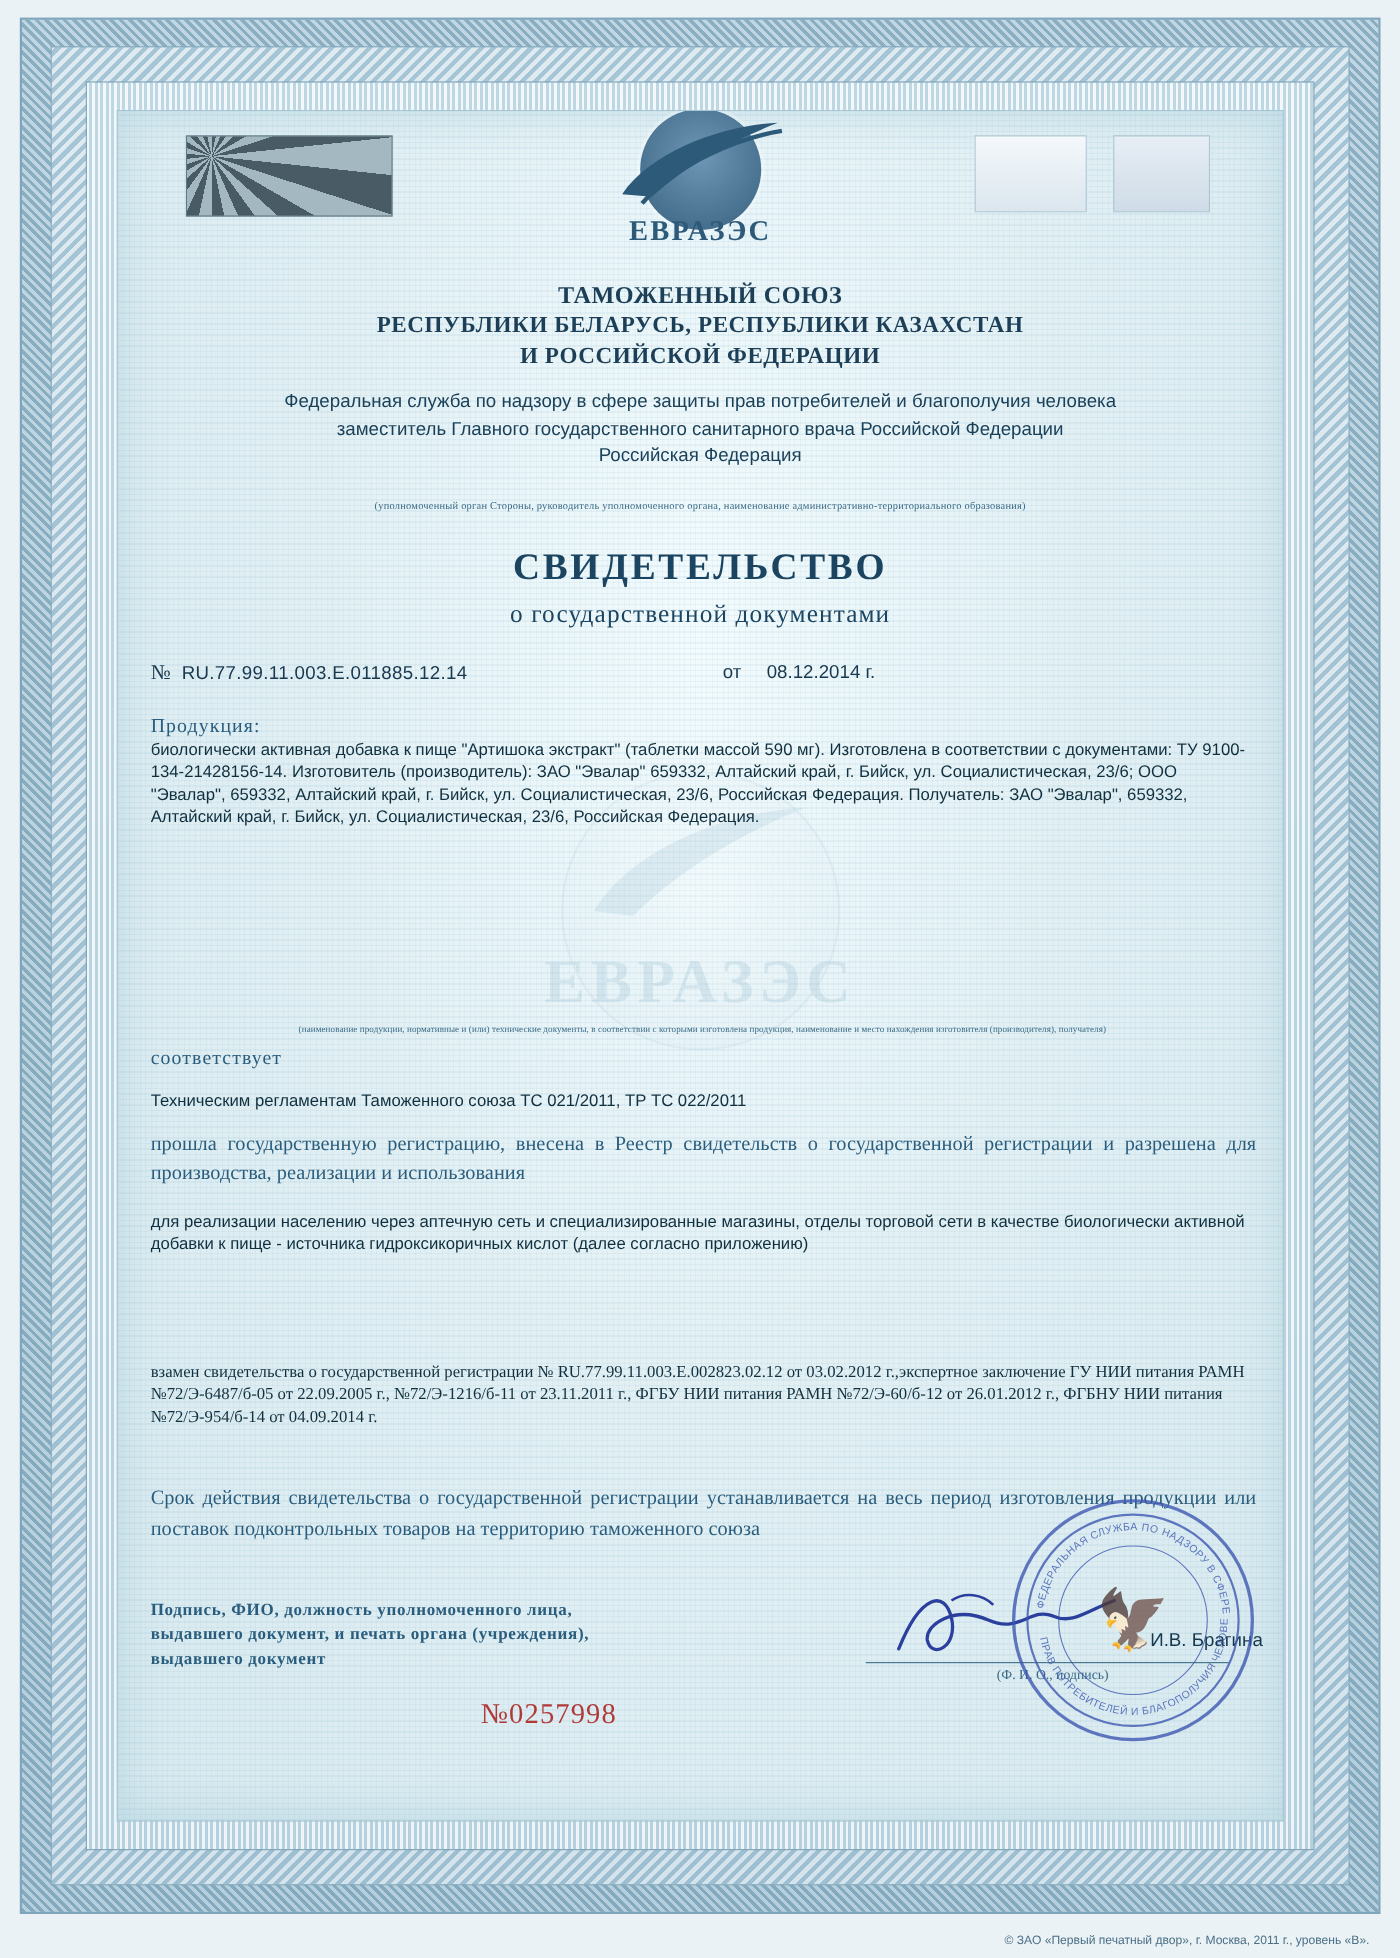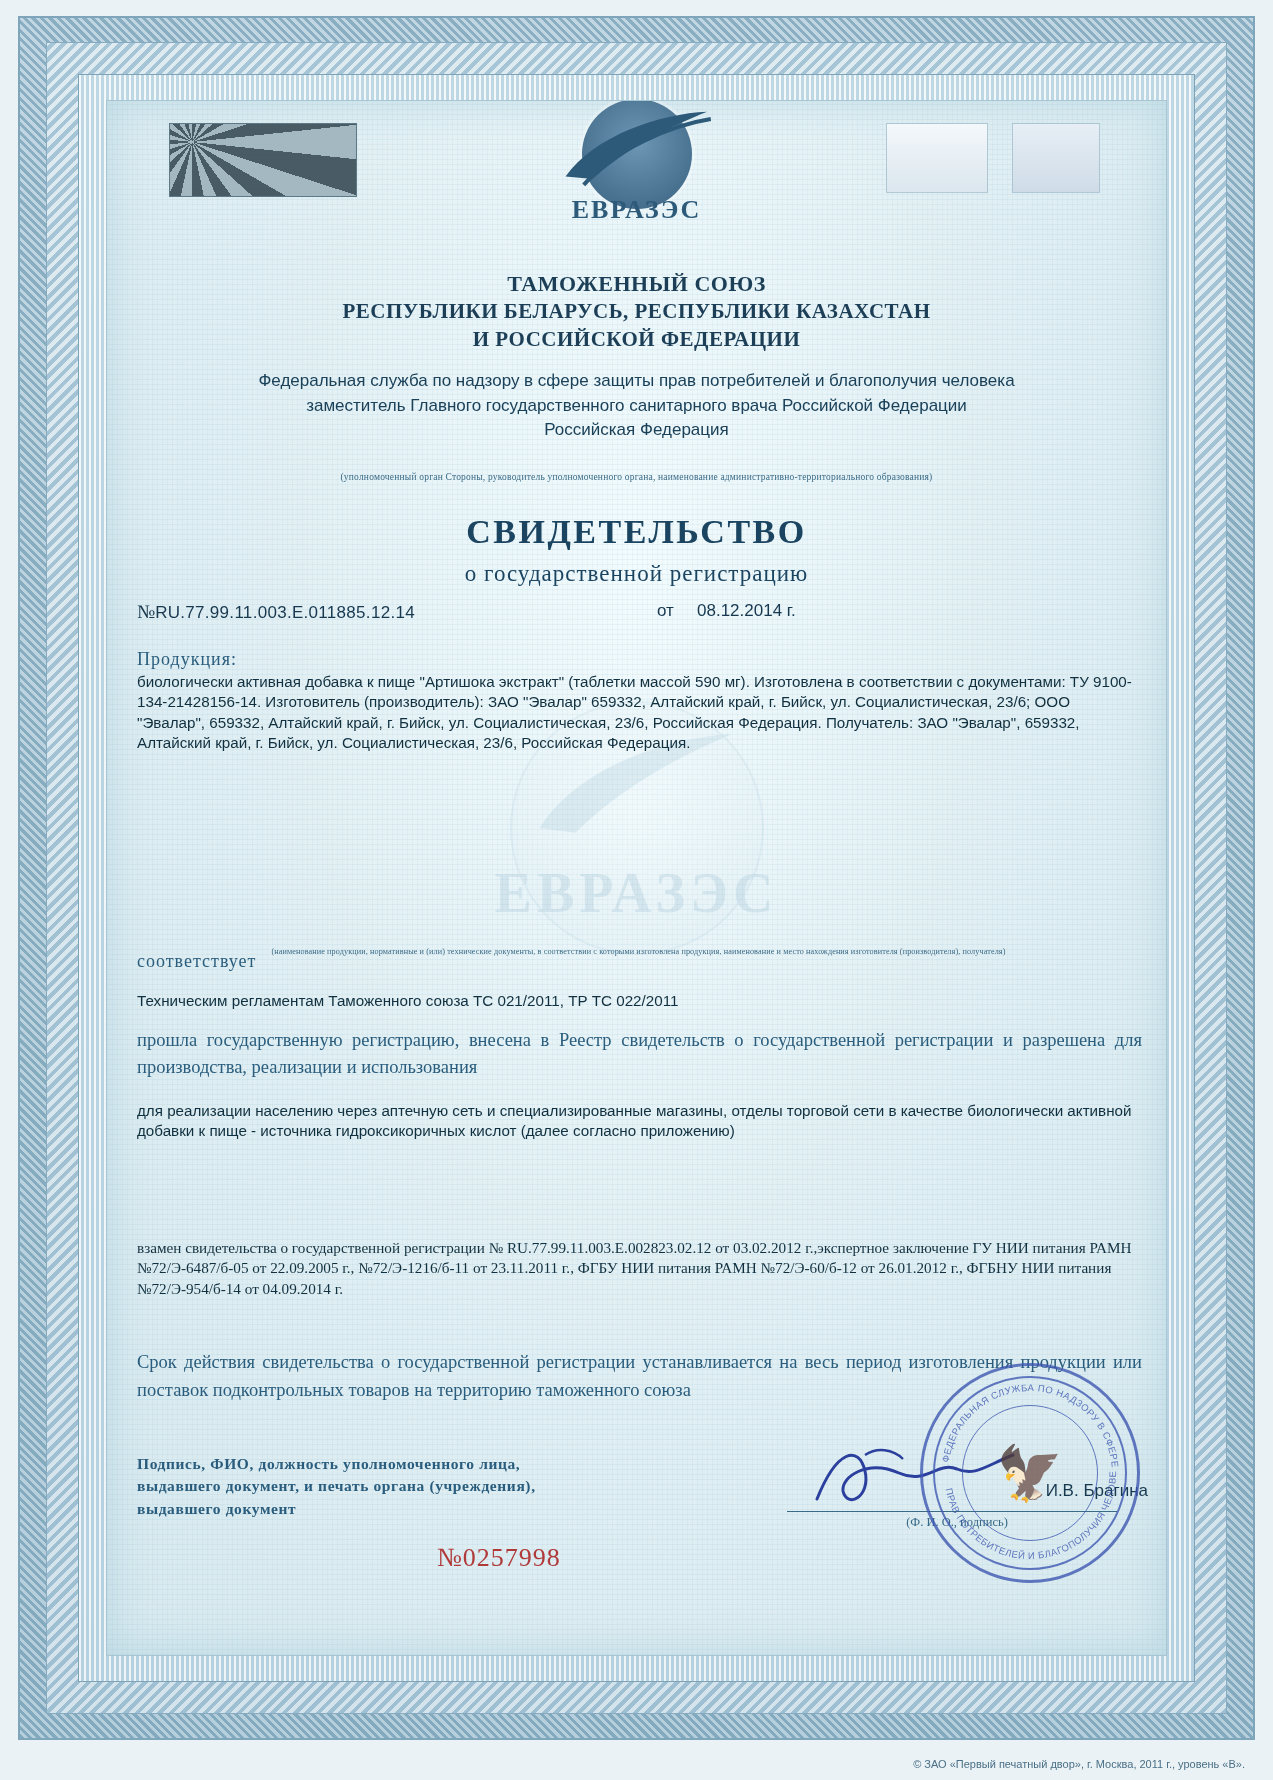--- a/index.html
+++ b/index.html
@@ -134,21 +134,21 @@
     position: absolute; left: 0; right: 0; top: 160px;
     font-family: "Liberation Serif", serif;
     font-weight: bold; font-size: 56px; letter-spacing: 5px;
     color: rgba(130,170,195,.75);
   }
   .wm-swoosh { position:absolute; left:50%; top:40px; transform:translateX(-50%) rotate(-12deg); width:220px;height:90px;}
 
   
   .content { position: absolute; left: 0; right: 0; top: 0; bottom: 0; }
 
-  .t-center { text-align: center; margin-top: 16px; }
+  .t-center { text-align: center; }
 
   .title-1 {
     position: absolute; left: 40px; right: 40px; top: 152px;
     font-family: "Liberation Serif", serif;
     font-weight: bold; font-size: 22px; letter-spacing: .5px;
     color: #1c3f57; line-height: 1.32;
   }
   .title-1 .l2 { font-size: 21px; }
   .subtitle {
     position: absolute; left: 52px; right: 52px; top: 252px;
@@ -169,21 +169,21 @@
     position: absolute; left: 0; right: 0; top: 444px;
     font-family: "Liberation Serif", serif;
     font-size: 23px; letter-spacing: 1px; color: #1b4461;
   }
 
   .numrow {
     position: absolute; left: 30px; right: 30px; top: 500px;
     font-size: 17px; color: #17384f;
   }
   .numrow .no-sign { font-family: "Liberation Serif", serif; font-size: 19px; }
-  .numrow .num { letter-spacing: .3px; text-align: right; }
+  .numrow .num { margin-left: 10px; letter-spacing: .3px; text-align: right; }
   .numrow .ot { position: absolute; left: 520px; top: 0; }
   .numrow .date { position: absolute; left: 560px; top: 0; }
 
   .label-serif {
     font-family: "Liberation Serif", serif;
     font-size: 18px; color: #2a5d7d; letter-spacing: 1px;
   }
   .body-text {
     font-size: 15.2px; color: #11303f; line-height: 1.34;
   }
@@ -330,21 +330,21 @@
 
       <div class="subtitle t-center">
         <div>Федеральная служба по надзору в сфере защиты прав потребителей и благополучия человека</div>
         <div>заместитель Главного государственного санитарного врача Российской Федерации</div>
         <div>Российская Федерация</div>
       </div>
 
       <div class="smallnote t-center">(уполномоченный орган Стороны, руководитель уполномоченного органа, наименование административно-территориального образования)</div>
 
       <div class="doc-title t-center">СВИДЕТЕЛЬСТВО</div>
-      <div class="doc-sub t-center">о государственной регистрацию</div>
+      <div class="doc-sub t-center">о государственной документами</div>
 
       <div class="numrow">
         <span class="no-sign">№</span><span class="num">RU.77.99.11.003.Е.011885.12.14</span>
         <span class="ot">от</span>
         <span class="date">08.12.2014 г.</span>
       </div>
 
       <div class="sec-product">
         <div class="label label-serif">Продукция:</div>
         <div class="body-text">биологически активная добавка к пище "Артишока экстракт" (таблетки массой 590 мг). Изготовлена в соответствии с документами: ТУ 9100-134-21428156-14. Изготовитель (производитель): ЗАО "Эвалар" 659332, Алтайский край, г. Бийск, ул. Социалистическая, 23/6; ООО "Эвалар", 659332, Алтайский край, г. Бийск, ул. Социалистическая, 23/6, Российская Федерация.  Получатель: ЗАО "Эвалар", 659332, Алтайский край, г. Бийск, ул. Социалистическая, 23/6, Российская Федерация.</div>

